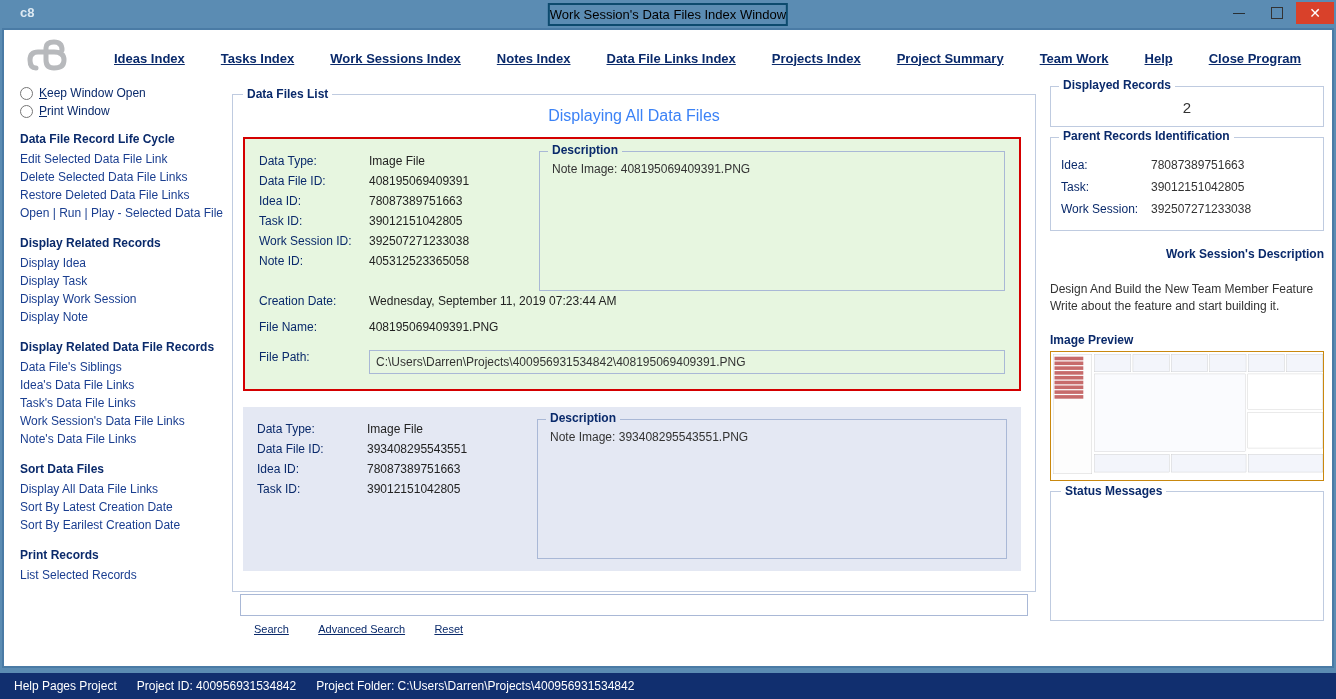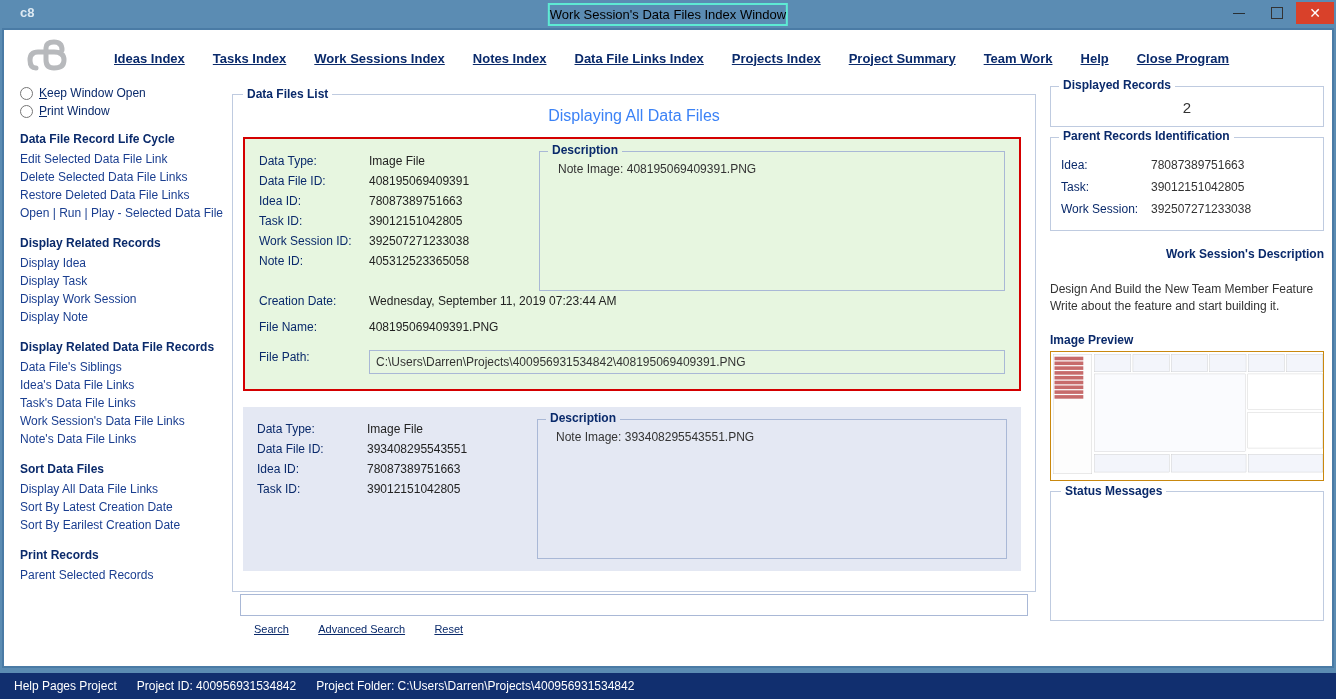--- a/index.html
+++ b/index.html
@@ -31,21 +31,21 @@
     color: #dde9f2;
     font-weight: bold;
     font-size: 13px;
   }
   .titlebar-title {
     position: absolute;
     left: 50%;
     transform: translateX(-50%);
     color: #000;
     font-size: 13px;
-    border: 2px solid #5eead4;
+    border: 2px solid #0c4a6e;
     padding: 2px 0;
     top: 1px;
   }
   .win-controls {
     position: absolute;
     right: 0;
     top: 0;
     display: flex;
   }
   .win-btn {
@@ -84,21 +84,21 @@
     gap: 40px;
   }
   .app-logo {
     width: 50px;
     height: 40px;
     position: relative;
   }
   .app-logo svg { width: 50px; height: 40px; }
   .menus {
     display: flex;
-    gap: 28px;
+    gap: 36px;
   }
   .menu-item {
     color: #0a2a6b;
     text-decoration: underline;
     cursor: pointer;
     font-size: 13px;
     font-weight: 600;
   }
   .content {
     display: flex;
@@ -188,21 +188,21 @@
   }
   .card-row { display:flex; padding: 3px 0; }
   .card-label { width: 110px; color: #0a2a6b; font-size: 12px; }
   .card-val { color: #222; font-size: 12px; }
   .card-right {
     flex: 1;
   }
   .desc-box {
     border: 1px solid #a9b8d6;
     position: relative;
-    padding: 10px 8px 8px 18px;
+    padding: 10px 8px 8px 12px;
     min-height: 140px;
     font-size: 12px;
     color: #333;
   }
   .desc-box .box-legend {
     position: absolute;
     top: -9px; left: 8px;
     background: inherit;
     padding: 0 4px;
     color: #0a2a6b;
@@ -375,21 +375,21 @@
         <span class="side-link">Task's Data File Links</span>
         <span class="side-link">Work Session's Data File Links</span>
         <span class="side-link">Note's Data File Links</span>
 
         <div class="section-head">Sort Data Files</div>
         <span class="side-link">Display All Data File Links</span>
         <span class="side-link">Sort By Latest Creation Date</span>
         <span class="side-link">Sort By Earilest Creation Date</span>
 
         <div class="section-head">Print Records</div>
-        <span class="side-link">Parent Selected Records</span>
+        <span class="side-link">List Selected Records</span>
       </div>
 
       <div class="main-col">
         <div class="fieldset" style="height:498px;">
           <div class="legend">Data Files List</div>
           <div class="header-line">Displaying All Data Files</div>
           <div class="scroll-area">
             <div class="scroll-content">
 
               <div class="card highlight">

